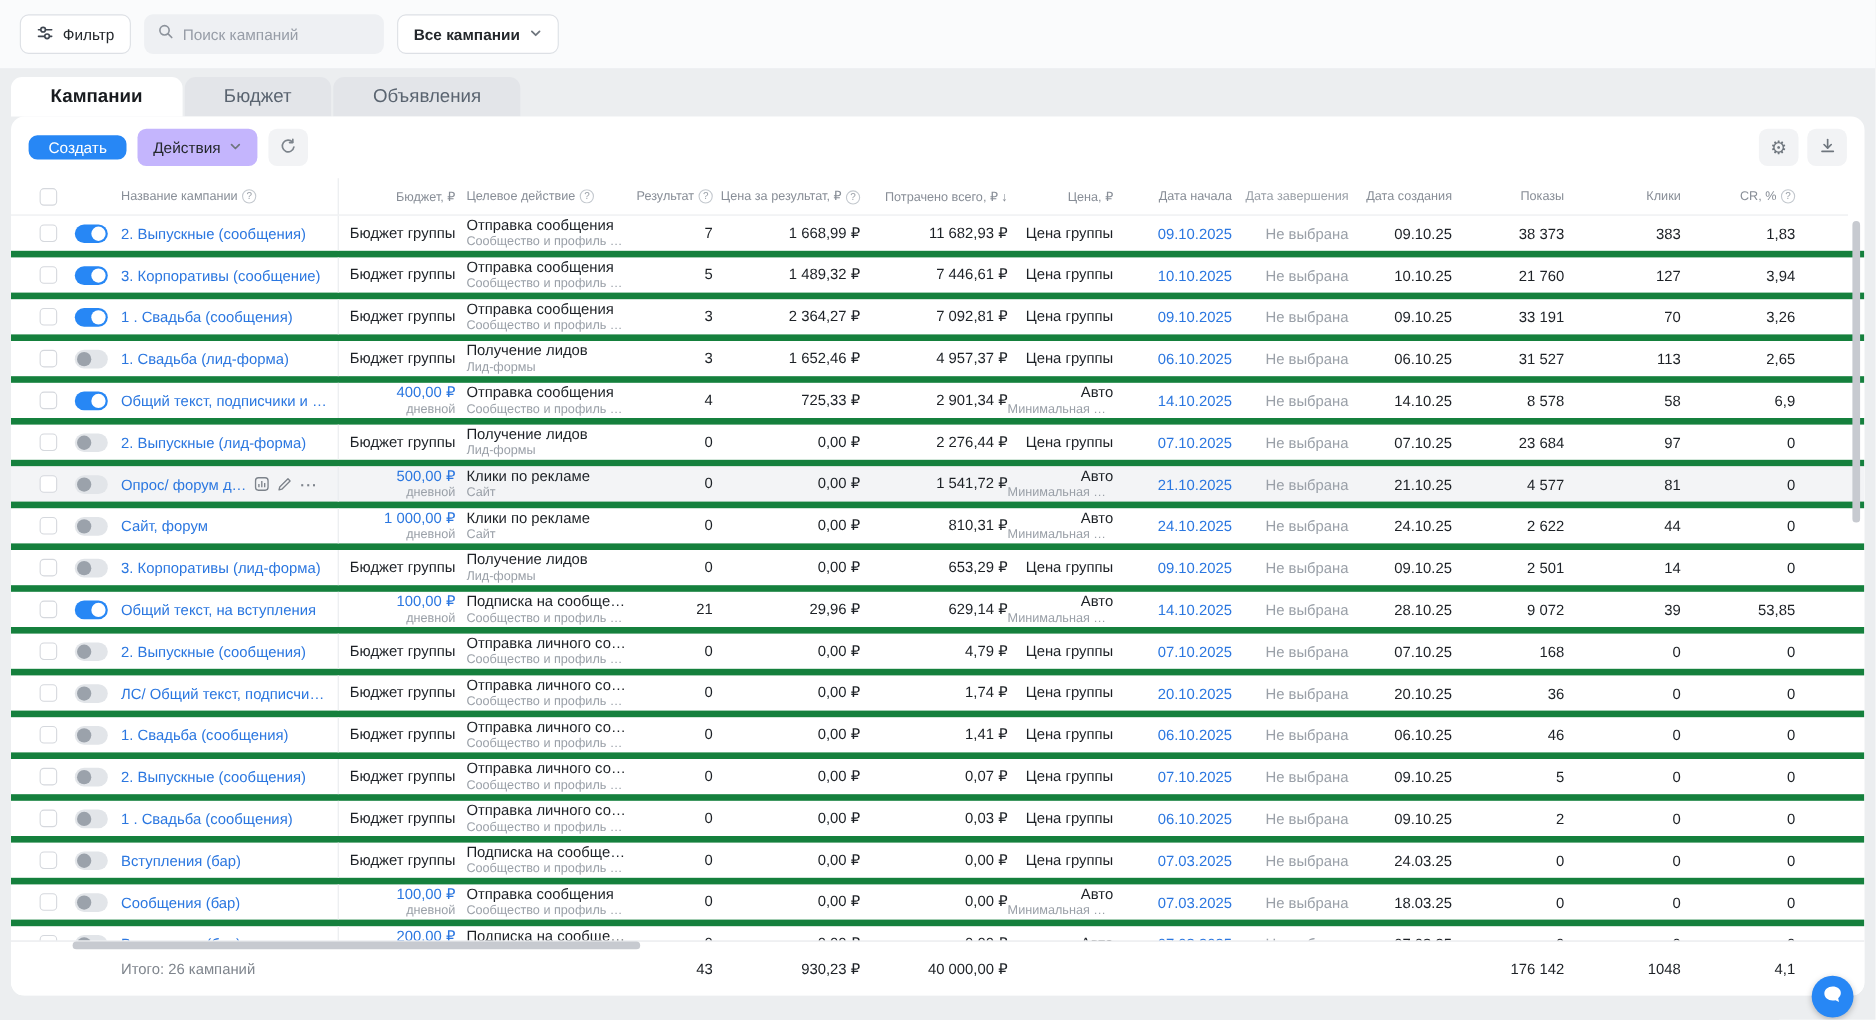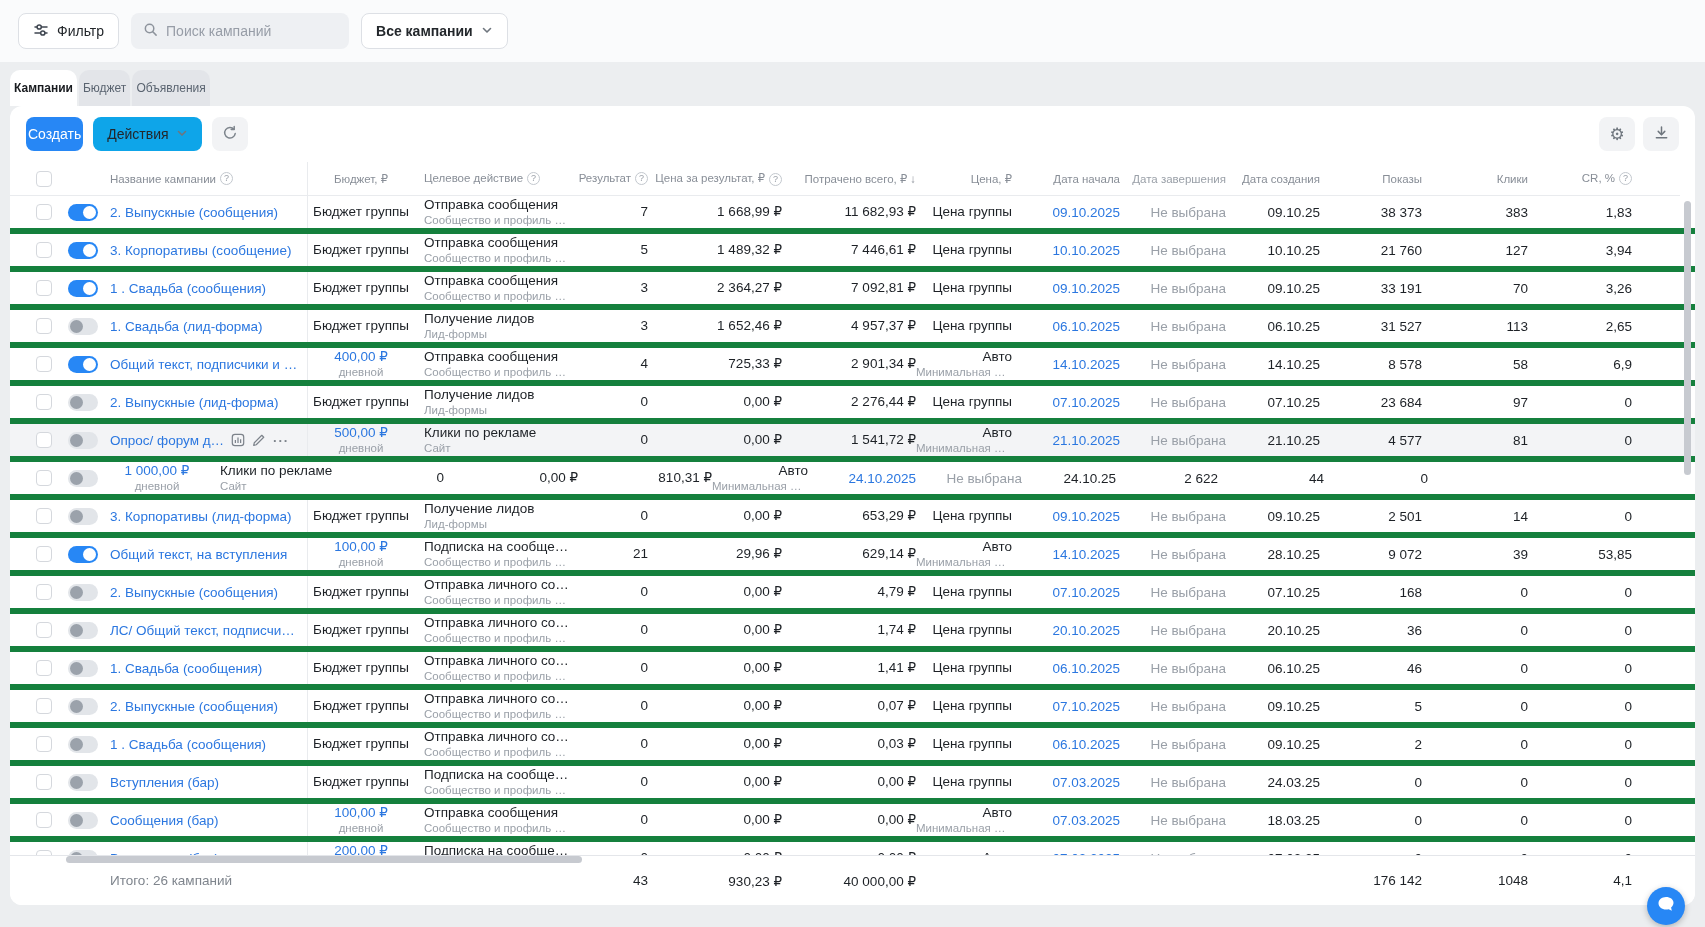--- a/index.html
+++ b/index.html
@@ -12,43 +12,43 @@
   .topbar{height:62px;background:#fafbfc;display:flex;align-items:center;padding:0 18px;gap:12px}
   .btn-light{display:inline-flex;align-items:center;gap:8px;background:#fff;border:1px solid #dde0e5;border-radius:8px;height:36px;padding:0 14px;font-size:14px;color:#23272b;cursor:pointer;white-space:nowrap}
   .btn-light.bold{font-weight:bold}
   .search{display:flex;align-items:center;gap:8px;background:#eef0f3;border-radius:8px;height:36px;width:218px;padding:0 12px}
   .search input{border:none;background:transparent;outline:none;font-size:14px;color:#23272b;width:100%;font-family:inherit}
   .search input::placeholder{color:#979da7}
   .daterange{margin-left:auto}
 
   
   .tabbar{display:flex;align-items:flex-end;height:44px;padding:0 10px;gap:2px}
-  .tab{height:36px;display:flex;align-items:center;padding:0 4px;font-size:12px;color:#5a6470;background:#e3e5e9;border-radius:10px 10px 0 0;cursor:pointer}
+  .tab{height:36px;display:flex;align-items:center;padding:0 36px;font-size:17px;color:#5a6470;background:#e3e5e9;border-radius:10px 10px 0 0;cursor:pointer}
   .tab.active{background:#fff;color:#181b1f;font-weight:bold}
 
   
   .card{position:absolute;left:10px;right:10px;top:106px;bottom:22px;background:#fff;border-radius:12px;overflow:hidden}
   .toolbar{position:absolute;top:0;left:0;right:0;height:56px;display:flex;align-items:center;padding:0 16px;gap:10px}
-  .btn-primary{background:var(--accent);border:none;color:#fff;border-radius:8px;height:34px;padding:0 2px;font-size:14px;cursor:pointer}
-  .btn-ghost{display:inline-flex;align-items:center;gap:7px;background:#0ea5e9;border:none;color:#23272b;border-radius:8px;height:34px;padding:0 14px;font-size:14px;cursor:pointer}
+  .btn-primary{background:var(--accent);border:none;color:#fff;border-radius:8px;height:22px;padding:0 18px;font-size:14px;cursor:pointer}
+  .btn-ghost{display:inline-flex;align-items:center;gap:7px;background:#c4b5fd;border:none;color:#23272b;border-radius:8px;height:34px;padding:0 14px;font-size:14px;cursor:pointer}
   .icon-btn{display:inline-flex;align-items:center;justify-content:center;width:36px;height:34px;background:#f2f3f5;border:none;border-radius:8px;cursor:pointer;color:#6f767e}
   .toolbar-right{margin-left:auto;display:flex;gap:8px}
   .gear{font-size:17px;line-height:1;color:#6f767e}
 
   
   .thead{position:absolute;top:56px;left:0;right:15px;height:34px;display:flex;align-items:center;border-bottom:1px solid #e9ebee;font-size:11.5px;color:#888e97}
   .tbody{position:absolute;top:90px;bottom:38px;left:0;right:0;overflow:hidden}
   .trow{display:flex;align-items:center;height:38px;border-bottom:6px solid #15803d;font-size:13.5px}
   .trow.hovered{background:#f3f4f6}
   .cell{flex:none}
   .hcell span{white-space:nowrap}
   .c-check{width:56px;padding-left:26px;display:flex;align-items:center}
   .c-toggle{width:38px;display:flex;align-items:center}
   .c-name{width:204px;padding:0 8px 0 6px;display:flex;align-items:center;overflow:hidden;align-self:stretch;border-right:1px solid #e9ebee}
-  .c-budget{width:106px;text-align:center}
+  .c-budget{width:106px;text-align:right}
   .c-action{width:156px;padding-left:10px;text-align:left;overflow:hidden}
   .c-result{width:78px;text-align:right}
   .c-cpr{width:134px;text-align:right}
   .c-spent{width:134px;text-align:right}
   .c-price{width:96px;text-align:right}
   .c-start{width:108px;text-align:right}
   .c-end{width:106px;text-align:right;color:#9aa0a8}
   .c-created{width:94px;text-align:right}
   .c-imp{width:102px;text-align:right}
   .c-clicks{width:106px;text-align:right}
@@ -443,20 +443,24 @@
 
   <div class="trow">
     <div class="cell c-check">
           <span class="checkbox"></span>
         </div>
     <div class="cell c-toggle">
           <span class="toggle">
             <span class="knob"></span>
           </span>
         </div>
+    <div class="cell c-name">
+      <span class="name-link">Сайт, форум</span>
+
+    </div>
     <div class="cell c-budget">
       <div class="main link">1 000,00 ₽</div>
       <div class="sub">дневной</div>
     </div>
     <div class="cell c-action">
       <div class="main">Клики по рекламе</div>
       <div class="sub">Сайт</div>
     </div>
     <div class="cell c-result main">0</div>
     <div class="cell c-cpr main">0,00 ₽</div>

